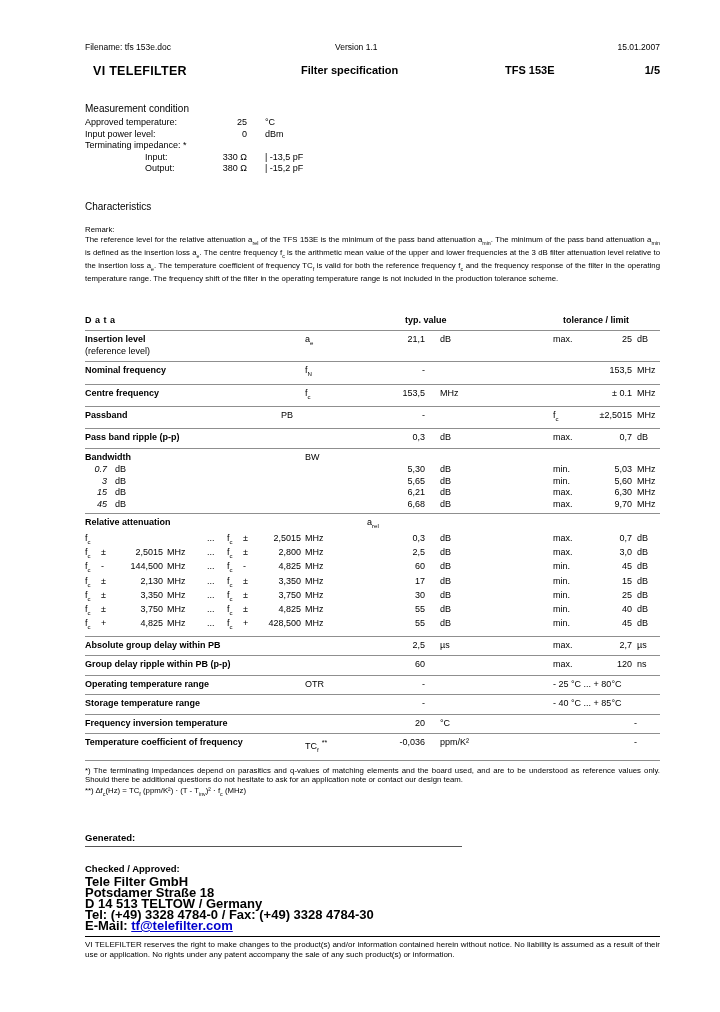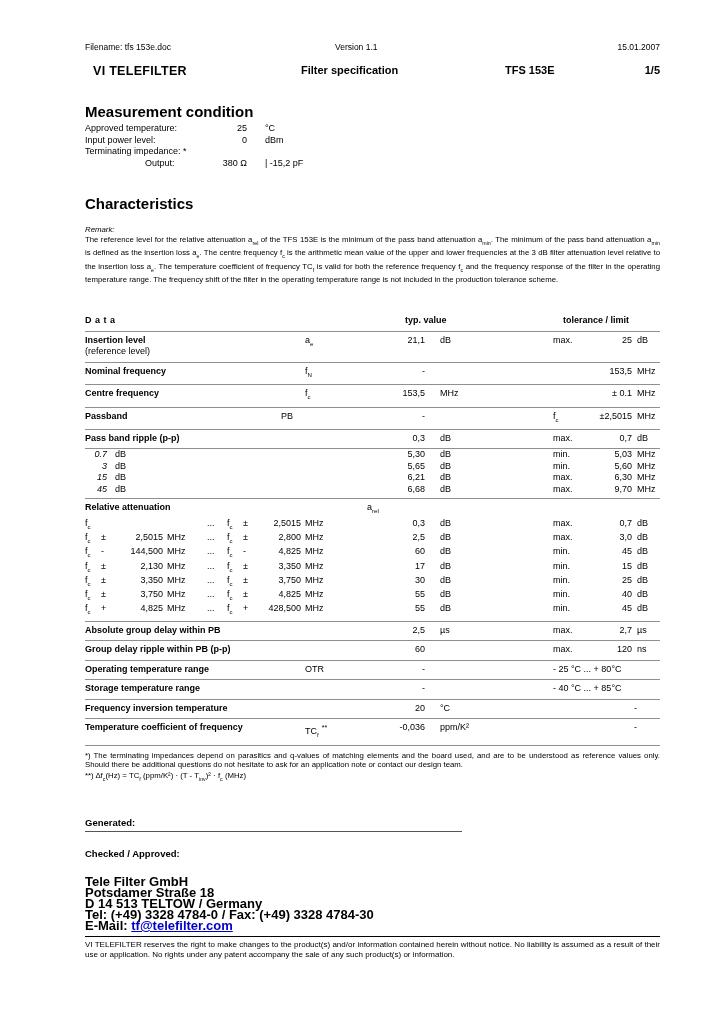--- a/index.html
+++ b/index.html
@@ -12,28 +12,28 @@
   .hdr-top{position:relative;height:12px;font-size:8.5px;}
   .hdr-top .v{position:absolute;left:250px;}
   .hdr-top .d{position:absolute;right:0;}
   .hdr-main{position:relative;height:17px;margin-top:10px;font-weight:bold;}
   .hdr-main .co{position:absolute;left:8px;font-size:12.5px;letter-spacing:0.3px;}
   .hdr-main .ti{position:absolute;left:216px;font-size:11px;}
   .hdr-main .pn{position:absolute;left:420px;font-size:11px;}
   .hdr-main .pg{position:absolute;right:0;font-size:11px;}
   
   .sec-meas{margin-top:22px;}
-  .h1{font-size:15px;font-weight:bold;margin-bottom:3px;}
+  .h1{font-size:10px;font-weight:normal;margin-bottom:3px;}
   .mrow{display:grid;grid-template-columns:120px 42px 1fr;font-size:9px;line-height:11.5px;}
   .mrow .val{text-align:right;}
   .mrow .unit{padding-left:18px;}
   .mrow .lbl.ind{padding-left:60px;}
   
   .sec-char{margin-top:26px;}
-  .remark-lbl{margin-top:13px;font-size:7.8px;font-style:italic;}
+  .remark-lbl{margin-top:13px;font-size:7.8px;}
   .remark{margin-top:1px;font-size:7.8px;line-height:9.7px;text-align:justify;}
   
   .dtable{margin-top:28px;}
   .trow{display:grid;grid-template-columns:220px 80px 40px 120px 42px 45px 28px;
         align-items:start;font-size:9px;line-height:11.5px;padding:3px 0 4px;}
   .trow.sub{padding:0;}
   .trow.grp-head{padding:3px 0 1px;}
   .tgroup{border-bottom:1px solid #8f8f8f;}
   .tgroup.pad-b{padding-bottom:3px;}
   .cl{font-weight:bold;}
@@ -104,20 +104,25 @@
       <span class="lbl">Input power level:</span>
       <span class="val">0</span>
       <span class="unit">dBm</span>
     </div>
     <div class="mrow">
       <span class="lbl">Terminating  impedance: *</span>
       <span class="val"></span>
       <span class="unit"></span>
     </div>
     <div class="mrow">
+      <span class="lbl ind">Input:</span>
+      <span class="val">330 Ω</span>
+      <span class="unit">| -13,5 pF</span>
+    </div>
+    <div class="mrow">
       <span class="lbl ind">Output:</span>
       <span class="val">380 Ω</span>
       <span class="unit">| -15,2 pF</span>
     </div>
   </div>
 
   <div class="sec-char">
     <div class="h1">Characteristics</div>
     <div class="remark-lbl">Remark:</div>
     <div class="remark">The reference level for the relative attenuation a<sub>rel</sub> of the TFS 153E  is the minimum of the pass band attenuation a<sub>min</sub>. The minimum of the pass band attenuation a<sub>min</sub> is defined as the insertion loss a<sub>e</sub>. The centre frequency f<sub>c</sub> is the arithmetic mean value of the upper and lower frequencies at the 3 dB filter attenuation level relative to the insertion loss a<sub>e</sub>. The temperature coefficient of frequency TC<sub>f</sub> is valid for both the reference frequency f<sub>c</sub> and the frequency response of the filter in the operating temperature range. The frequency shift of the filter in the operating temperature range is not included in the production tolerance scheme.</div>
@@ -194,20 +199,29 @@
         <div class="cs"></div>
         <div class="ct">0,3</div>
         <div class="cu">dB</div>
         <div class="cm">max.</div>
         <div class="cv">0,7</div>
         <div class="cw">dB</div>
       </div>
     </div>
 
     <div class="tgroup pad-b">
+      <div class="trow grp-head">
+        <div class="cl">Bandwidth</div>
+        <div class="cs">BW</div>
+        <div class="ct"></div>
+        <div class="cu"></div>
+        <div class="cm"></div>
+        <div class="cv"></div>
+        <div class="cw"></div>
+      </div>
 
       <div class="trow sub">
         <div class="cl bw-lbl">
           <span class="bwv">0.7</span>
           <span class="bwu">dB</span>
         </div>
         <div class="cs"></div>
         <div class="ct">5,30</div>
         <div class="cu">dB</div>
         <div class="cm">min.</div>

